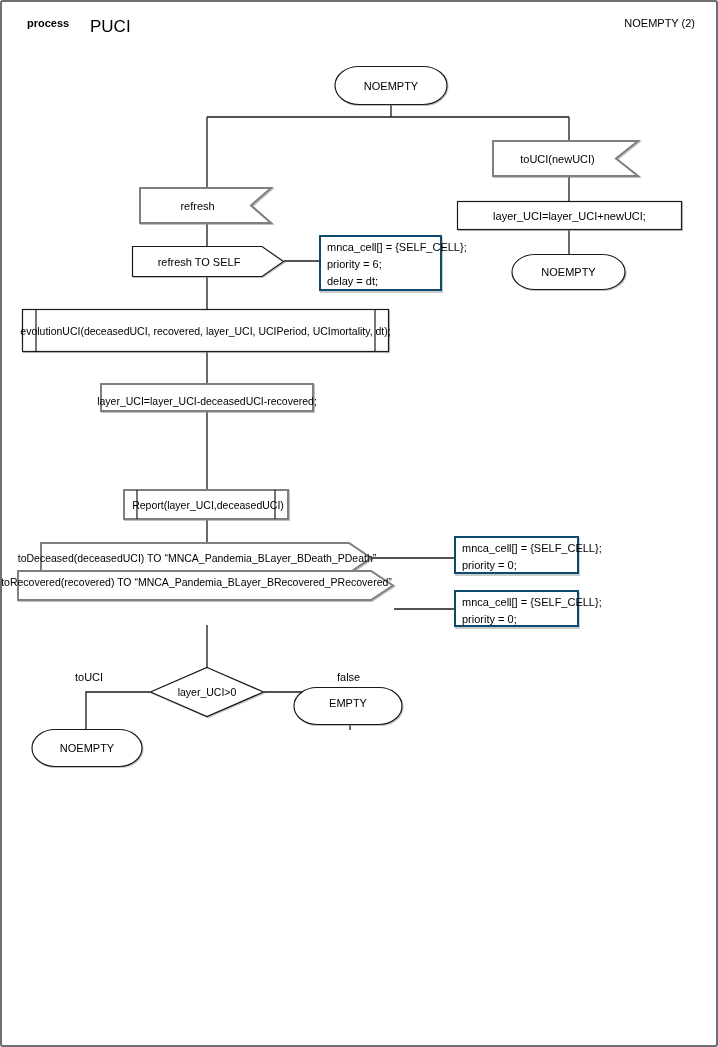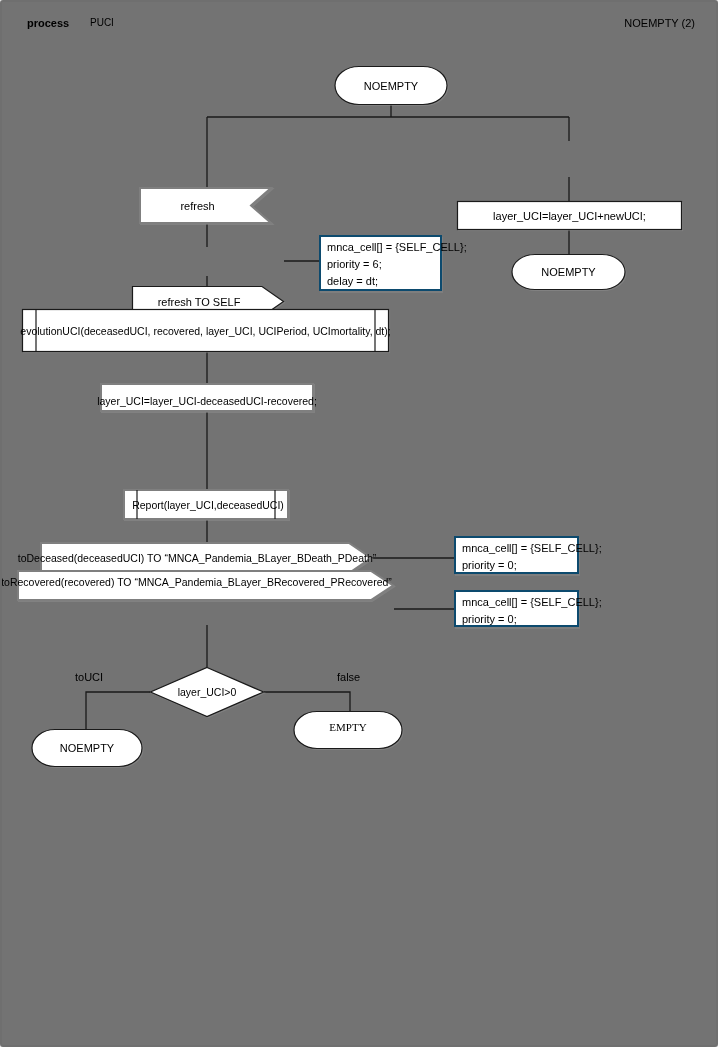--- a/index.html
+++ b/index.html
@@ -1,28 +1,28 @@
 <!DOCTYPE html>
 <html><head>
 <meta charset="utf-8">
 <style>
   html,body{margin:0;padding:0;background:#e8e8e8;}
   .page{
     position:relative;
     width:718px;height:1047px;
-    background:#737373;
+    background:#ffffff;
     border:2px solid #6f6f6f;
     border-radius:3px;
     box-sizing:border-box;
     font-family:"Liberation Sans", sans-serif;
     color:#000;
     overflow:hidden;
   }
   .hdr-label{position:absolute;font-size:11px;font-weight:bold;}
-  .hdr-name{position:absolute;font-size:10px;}
+  .hdr-name{position:absolute;font-size:17px;}
   .hdr-right{position:absolute;font-size:11px;text-align:right;}
   .conn-layer{position:absolute;left:0;top:0;width:718px;height:1047px;z-index:1;}
   .shape{position:absolute;z-index:2;}
   .shape svg.outline{position:absolute;left:0;top:0;overflow:visible;
     filter:drop-shadow(1px 1.5px 0 rgba(140,140,140,0.55));}
   .lbl{
     position:absolute;left:0;top:0;right:0;bottom:0;
     display:flex;align-items:center;justify-content:center;
     font-size:11px;white-space:nowrap;z-index:3;text-align:right;
   }
@@ -70,20 +70,26 @@
     </g>
   </svg>
 
   <div class="shape" style="left:333px;top:64px;width:112px;height:39px;">
     <svg class="outline" width="112" height="39" viewBox="0 0 112 39">
       <path d="M24,0.5 H88 A24,19 0 0 1 88,38.5 H24 A24,19 0 0 1 24,0.5 Z" fill="#fff" stroke="#1a1a1a" stroke-width="1.2"></path>
     </svg>
     <span class="lbl">NOEMPTY</span>
   </div>
 
+  <div class="shape" style="left:490px;top:138px;width:147px;height:37px;">
+    <svg class="outline" width="147" height="37" viewBox="0 0 147 37">
+      <polygon points="1,1 146,1 124,18.5 146,36 1,36" fill="#fff" stroke="#7f7f7f" stroke-width="2"></polygon>
+    </svg>
+    <span class="lbl flagpad">toUCI(newUCI)</span>
+  </div>
 
   <div class="shape" style="left:455px;top:199px;width:225px;height:29px;">
     <svg class="outline" width="225" height="29" viewBox="0 0 225 29">
       <rect x="0.5" y="0.5" width="224" height="28" fill="#fff" stroke="#1a1a1a" stroke-width="1.2"></rect>
     </svg>
     <span class="lbl">layer_UCI=layer_UCI+newUCI;</span>
   </div>
 
   <div class="shape" style="left:510px;top:252px;width:113px;height:36px;">
     <svg class="outline" width="113" height="36" viewBox="0 0 113 36">
@@ -92,21 +98,21 @@
     <span class="lbl">NOEMPTY</span>
   </div>
 
   <div class="shape" style="left:137px;top:185px;width:133px;height:37px;">
     <svg class="outline" width="133" height="37" viewBox="0 0 133 37">
       <polygon points="1,1 132,1 112,18.5 132,36 1,36" fill="#fff" stroke="#7f7f7f" stroke-width="2"></polygon>
     </svg>
     <span class="lbl flagpad">refresh</span>
   </div>
 
-  <div class="shape" style="left:130px;top:244px;width:152px;height:31px;margin-top:40px;">
+  <div class="shape" style="left:130px;top:244px;width:152px;height:31px;">
     <svg class="outline" width="152" height="31" viewBox="0 0 152 31">
       <polygon points="0.5,0.5 130,0.5 151.5,15.5 130,30.5 0.5,30.5" fill="#fff" stroke="#1a1a1a" stroke-width="1.2"></polygon>
     </svg>
     <span class="lbl sendpad">refresh TO SELF</span>
   </div>
 
   <div class="notebox" style="left:317px;top:233px;width:123px;height:56px;">
     <div>mnca_cell[] = {SELF_CELL};</div>
     <div>priority = 6;</div>
     <div>delay = dt;</div>
@@ -171,20 +177,20 @@
   <div class="branch-label" style="left:73px;top:669px;">toUCI</div>
   <div class="branch-label" style="left:335px;top:669px;">false</div>
 
   <div class="shape" style="left:30px;top:727px;width:110px;height:38px;">
     <svg class="outline" width="110" height="38" viewBox="0 0 110 38">
       <path d="M23,0.5 H87 A23,18.5 0 0 1 87,37.5 H23 A23,18.5 0 0 1 23,0.5 Z" fill="#fff" stroke="#1a1a1a" stroke-width="1.2"></path>
     </svg>
     <span class="lbl">NOEMPTY</span>
   </div>
 
-  <div class="shape" style="left:292px;top:709px;width:108px;height:31px;font-family:Liberation Serif, serif;">
+  <div class="shape" style="left:292px;top:685px;width:108px;height:31px;">
     <svg class="outline" width="108" height="38" viewBox="0 0 108 38">
       <path d="M23,0.5 H85 A23,18.5 0 0 1 85,37.5 H23 A23,18.5 0 0 1 23,0.5 Z" fill="#fff" stroke="#1a1a1a" stroke-width="1.2"></path>
     </svg>
     <span class="lbl">EMPTY</span>
   </div>
 
 </div>
 
 </body></html>

